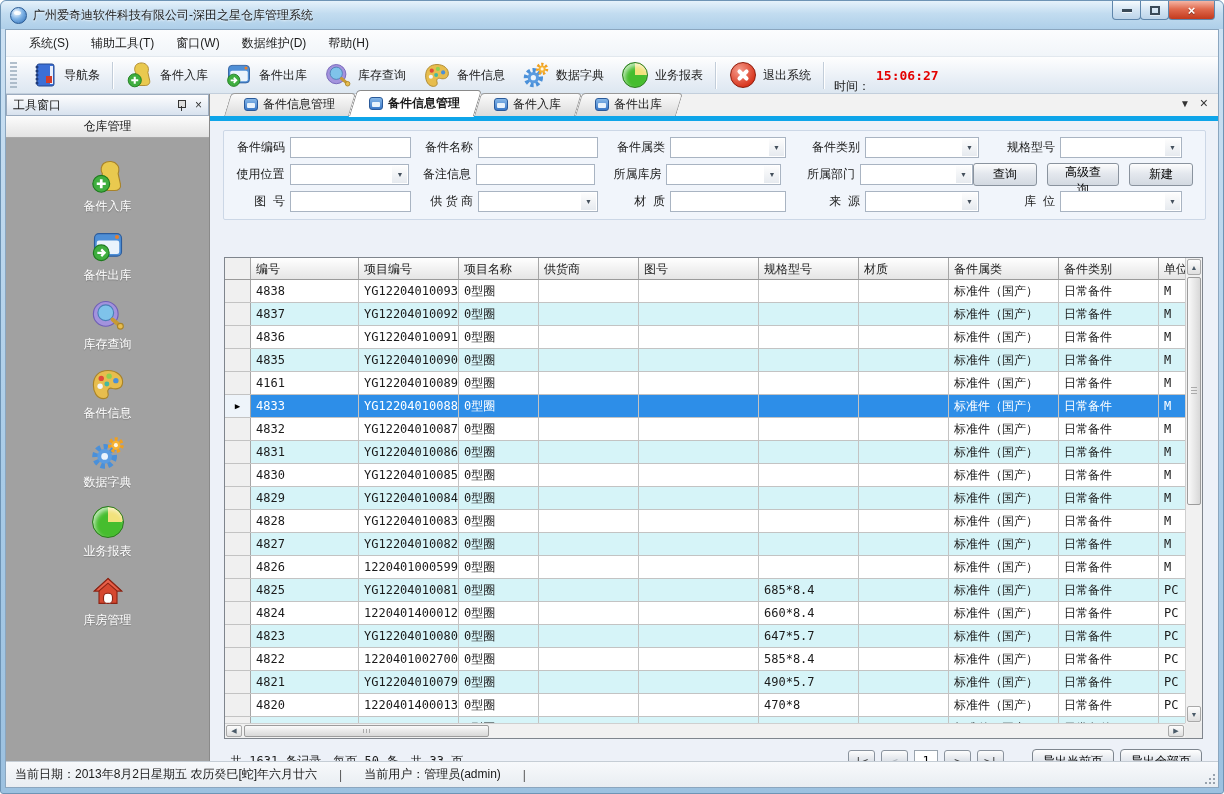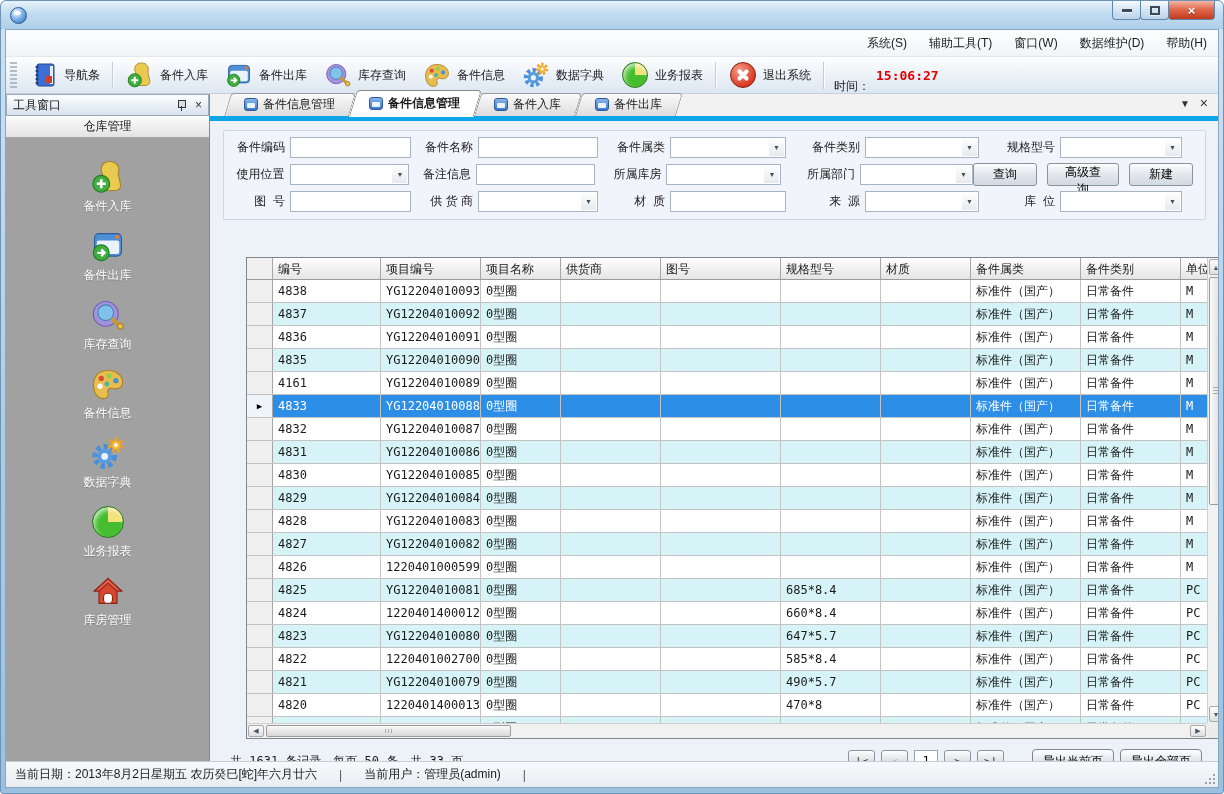--- a/index.html
+++ b/index.html
@@ -30,21 +30,21 @@
     color:#fff; font-weight:bold; font-size:13px; text-shadow:0 1px 1px rgba(0,0,0,.4); }
   .glyph-min { width:10px; height:3px; background:#3a4a58; box-shadow:0 1px 0 rgba(255,255,255,.7); }
   .glyph-max { width:10px; height:9px; border:2px solid #3a4a58; background:transparent; box-shadow:0 1px 0 rgba(255,255,255,.5); }
 
   .client { position:absolute; left:4px; right:4px; top:28px; bottom:5px;
     background:#f2f2f2; border:1px solid #8ba6bf; overflow:hidden; }
 
   
   .menubar { position:absolute; left:0; right:0; top:0; height:27px;
     background:linear-gradient(#fcfdfe,#f1f5f9); border-bottom:1px solid #e2e8ee;
-    display:flex; align-items:center; padding-left:12px;justify-content:flex-end; }
+    display:flex; align-items:center; padding-left:12px; }
   .mitem { padding:4px 11px; }
 
   
   .toolbar { position:absolute; left:0; right:0; top:27px; height:37px;
     background:linear-gradient(#fefefe,#e9eff6 60%,#dde7f1);
     border-bottom:1px solid #c3cfdc; display:flex; align-items:center; padding-left:4px; }
   .tgrip { width:7px; height:26px; margin-right:4px;
     background:repeating-linear-gradient(#9fb0c0 0 2px, transparent 2px 4px);
     background-size:2px 100%; background-repeat:repeat-x; opacity:.8; }
   .titem { display:flex; align-items:center; gap:5px; padding:3px 8px; border-radius:3px; }
@@ -112,21 +112,21 @@
   .fctrl { height:21px; background:#fff; border:1px solid #a9b4c2; position:relative; }
   .fctrl .dd { position:absolute; right:1px; top:1px; bottom:1px; width:15px;
     display:flex; align-items:center; justify-content:center;
     background:linear-gradient(#fdfdfd,#e6eaef); font-size:7px; color:#44505c; }
   .sbuttons { margin-left:auto; display:flex; gap:10px; padding-right:8px; }
   .sbtn { height:23px; min-width:64px; padding:0 12px; border:1px solid #8a939e; border-radius:3px;
     background:linear-gradient(#fdfdfd,#e4e8ee 45%,#d3d9e1); font-family:inherit; font-size:12px; }
 
   
   .grid { position:absolute; left:14px; top:136px; width:979px; height:482px;
-    background:#fff; border:1px solid #7f858d;margin-left:22px; }
+    background:#fff; border:1px solid #7f858d; }
   .thead { position:absolute; left:0; right:17px; top:0; height:22px; display:flex;
     background:linear-gradient(#ffffff,#e5e5e5); border-bottom:1px solid #9a9a9a; overflow:hidden; }
   .cell { flex:none; border-right:1px solid #c3c3c3; padding:0 5px; line-height:21px;
     white-space:nowrap; overflow:hidden; font-family:"DejaVu Sans Mono","Liberation Sans",monospace; font-size:12px; }
   .thead .cell { border-right:1px solid #a6a6a6; line-height:22px; }
   .rowsel { width:26px; background:#f0f0f0; border-right:1px solid #a6a6a6; text-align:center;
     font-size:9px; padding:0; color:#000; }
   .c0{width:108px} .c1{width:100px} .c2{width:80px} .c3{width:100px} .c4{width:120px}
   .c5{width:100px} .c6{width:90px} .c7{width:110px} .c8{width:100px} .c9{width:28px; border-right:none;}
   .tbody { position:absolute; left:0; right:17px; top:22px; bottom:15px; overflow:hidden; }
@@ -183,20 +183,21 @@
       radial-gradient(circle at 10px 10px,#98a2ad 1.3px,transparent 1.5px),
       radial-gradient(circle at 6px 10px,#98a2ad 1.3px,transparent 1.5px),
       radial-gradient(circle at 2px 10px,#98a2ad 1.3px,transparent 1.5px); }
 </style>
 </head>
 <body>
 
 <div class="window">
   <div class="titlebar">
     <span class="app-ico"></span>
+    <span class="title-text">广州爱奇迪软件科技有限公司-深田之星仓库管理系统</span>
     <div class="wcs">
       <div class="wbtn min">
           <span class="glyph-min"></span>
         </div>
       <div class="wbtn max">
           <span class="glyph-max"></span>
         </div>
       <div class="wbtn close">
           <span>×</span>
         </div>

